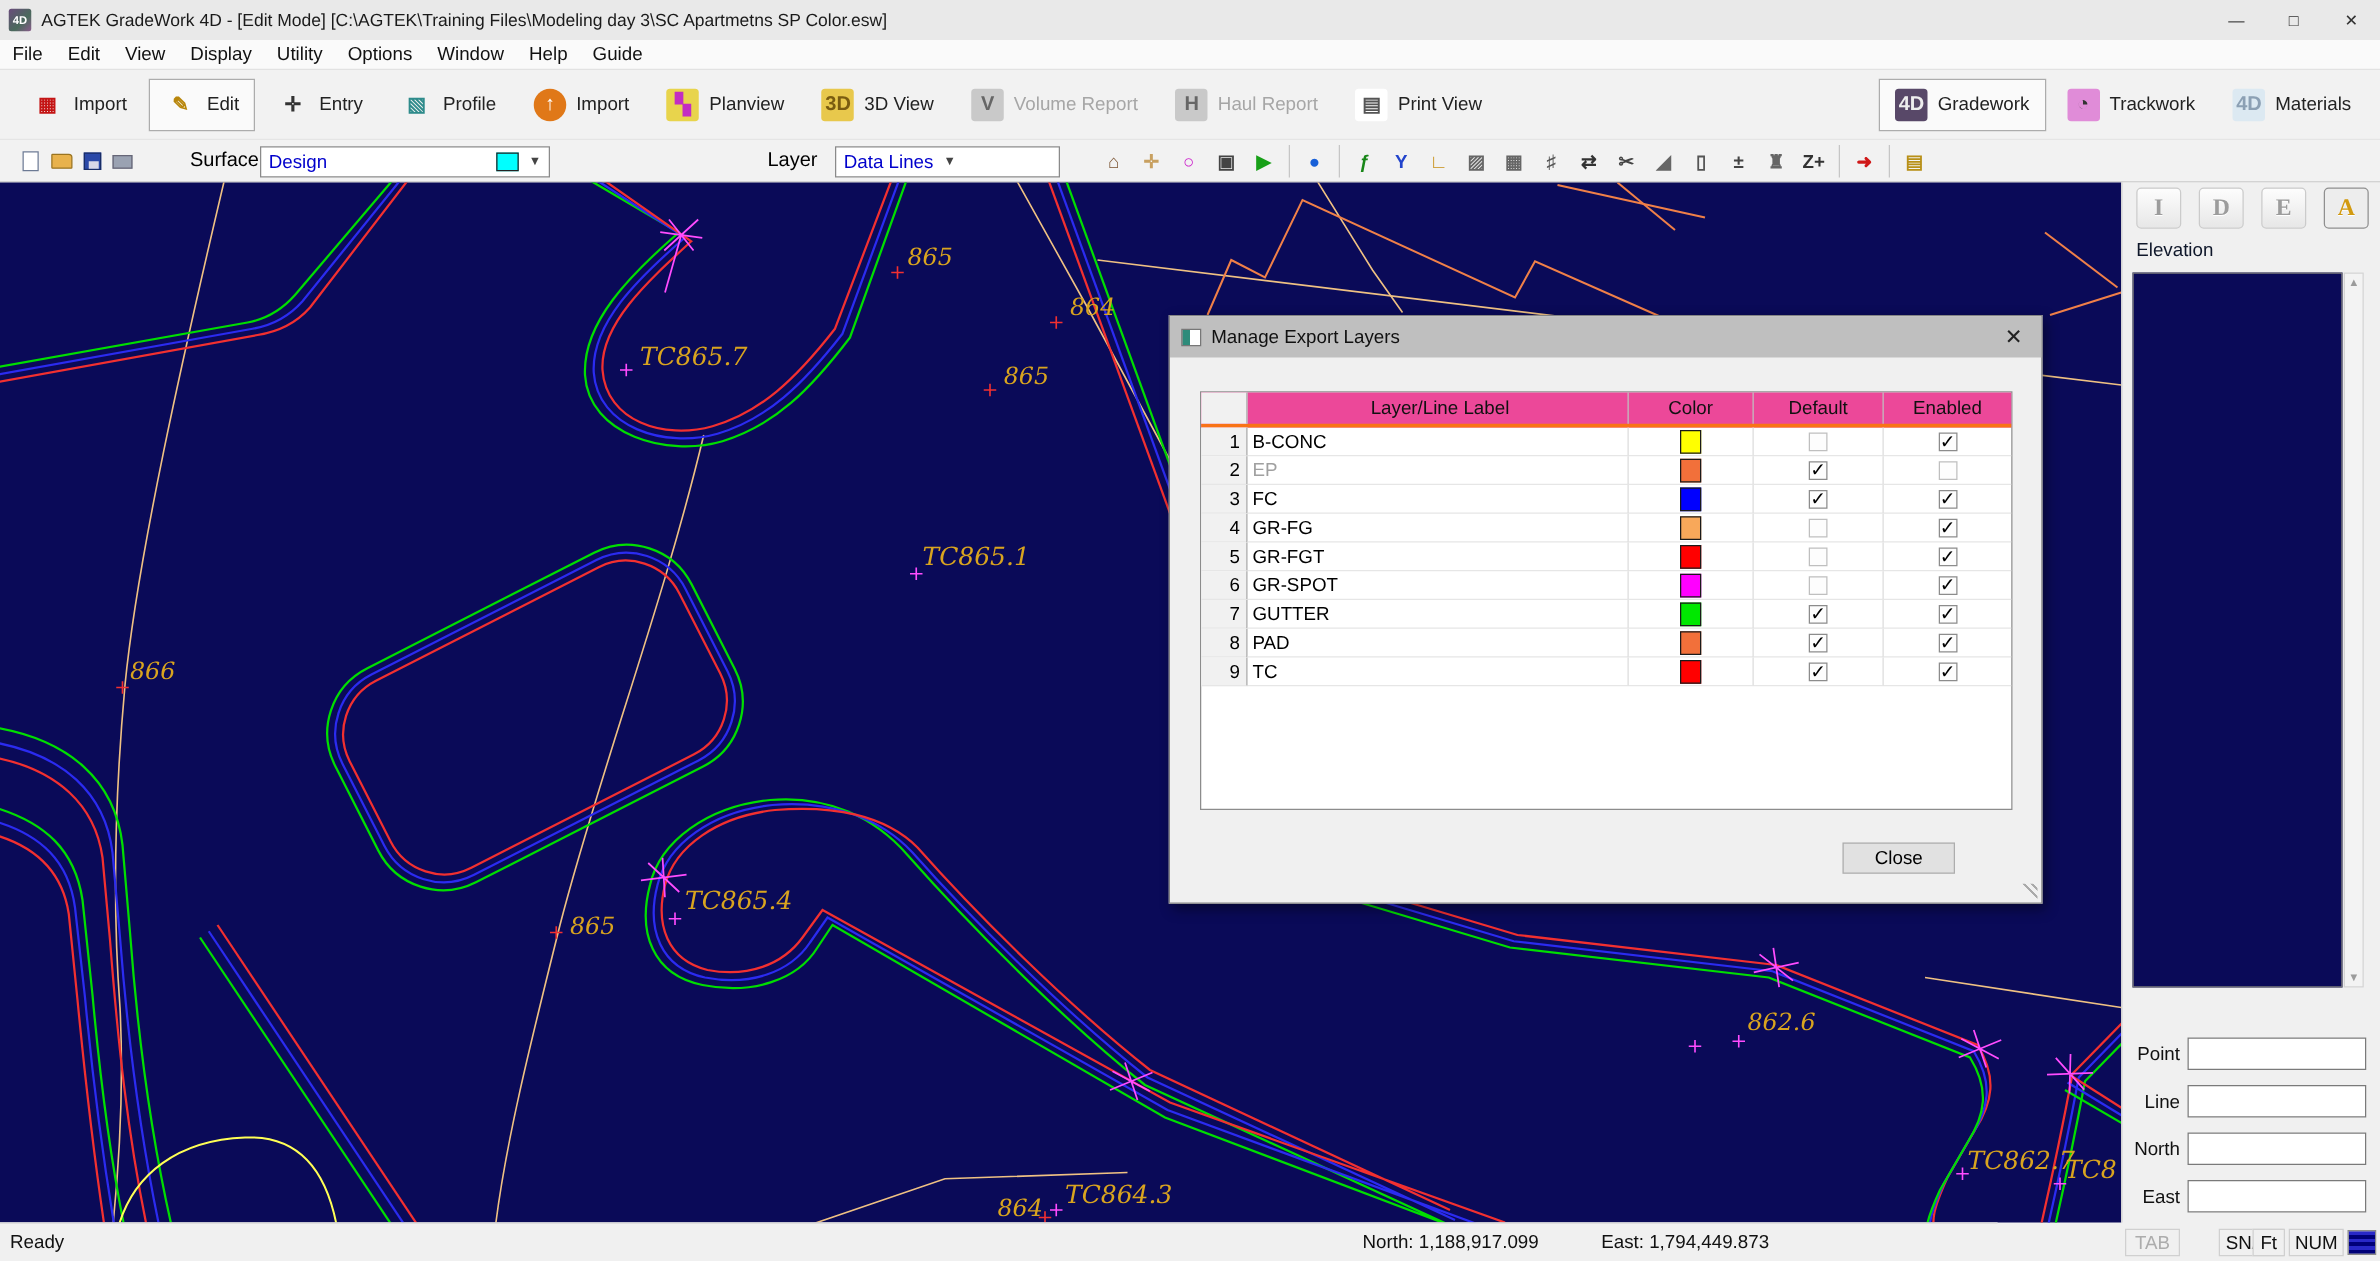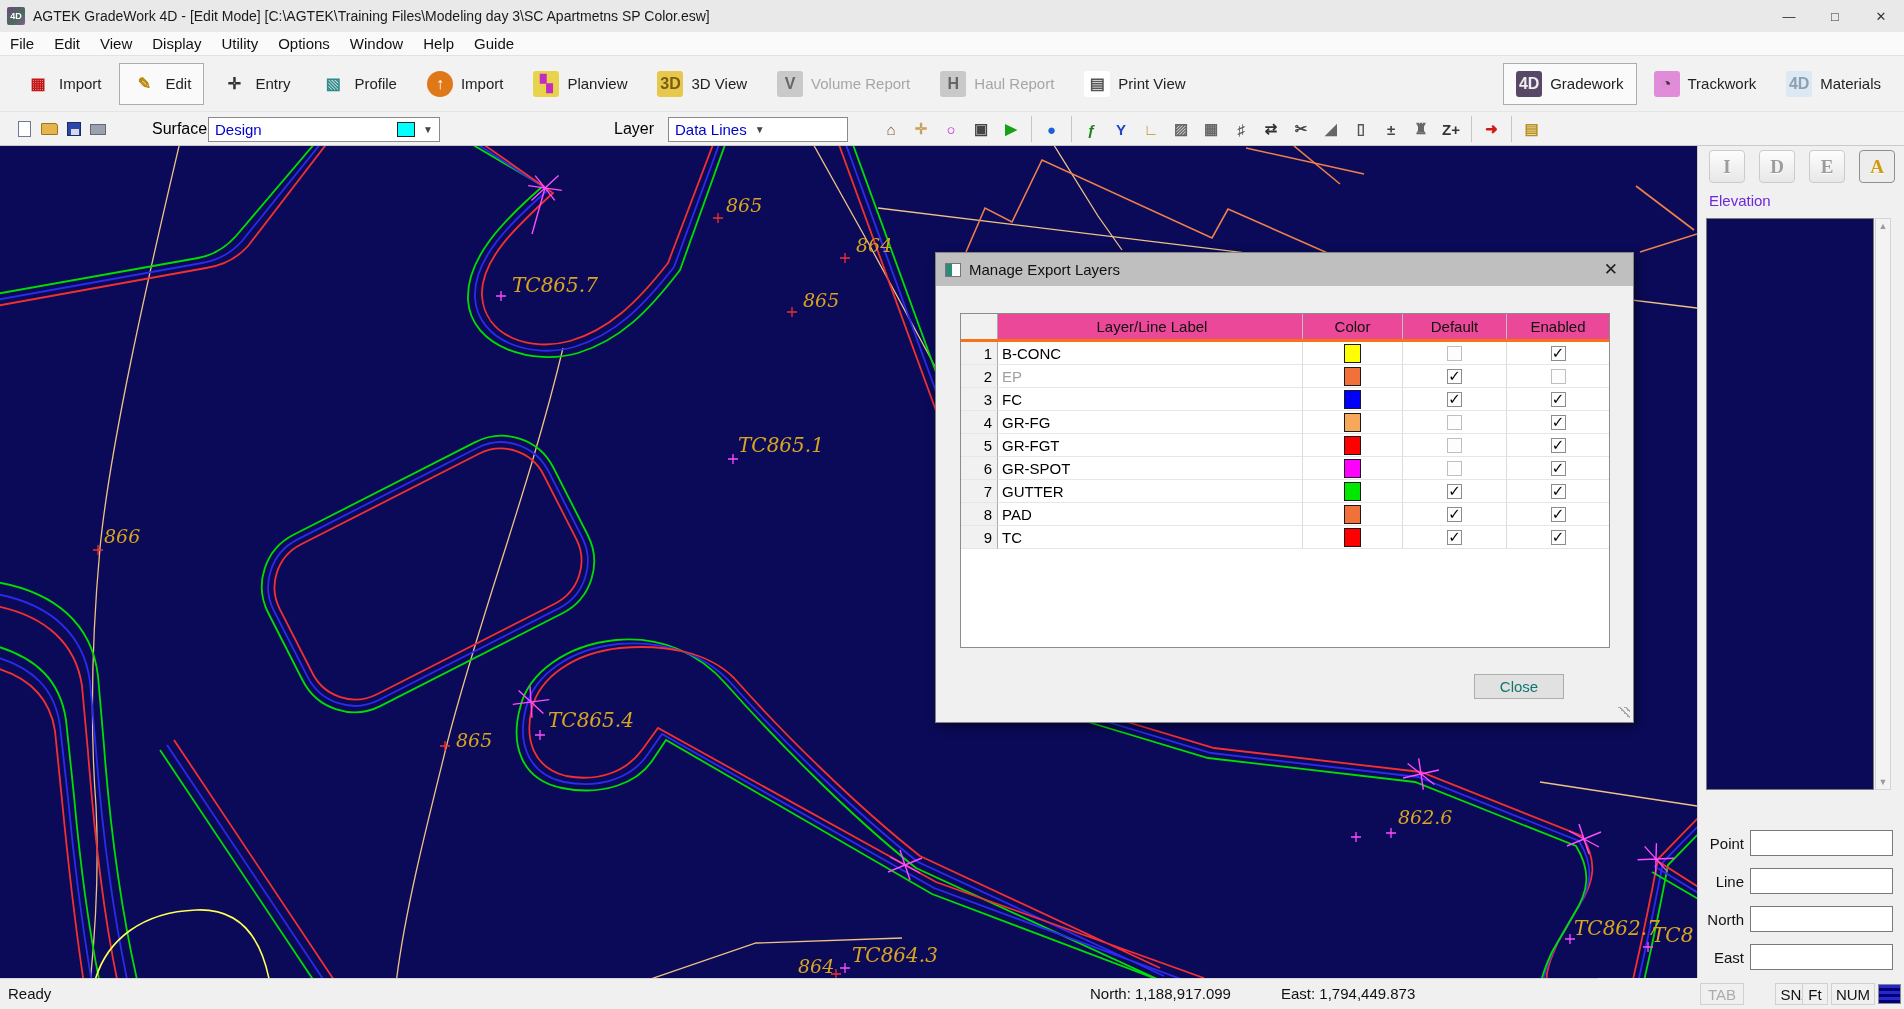--- a/index.html
+++ b/index.html
@@ -70,31 +70,31 @@
   .c:nth-child(2){width:305px;padding-left:4px;}
   .c:nth-child(3){width:100px;justify-content:center;}
   .c:nth-child(4){width:104px;justify-content:center;}
   .c:nth-child(5){width:102px;justify-content:center;border-right:none;}
   .lbl.dim{color:#A0A0A0;}
   .swatch{width:17px;height:19px;border:1px solid #1a1a1a;}
   .cb{width:15px;height:15px;background:#FDFDFD;border:1px solid #8C8C8C;
     font:bold 15px/12px "DejaVu Sans",sans-serif;color:#000;text-align:center;}
   .cb:empty{border-color:#BFBFBF;}
   .dlg-close-btn{position:absolute;left:538px;top:421px;width:90px;height:25px;background:#E1E1E1;
-    border:1px solid #ADADAD;font-size:15px;display:flex;align-items:center;justify-content:center;color:#0f766e;text-align:right;}
+    border:1px solid #ADADAD;font-size:15px;display:flex;align-items:center;justify-content:center;color:#000000;text-align:right;}
   .grip{position:absolute;right:3px;bottom:3px;width:12px;height:12px;
     background:
       linear-gradient(45deg,transparent 0 50%, #AAA 50% 60%, transparent 60% 75%, #AAA 75% 85%, transparent 85%);}
   
   .rpanel{position:absolute;left:1697px;top:146px;width:207px;height:832px;background:#F0F0F0;border-left:1px solid #CFCFCF;}
   .tabbtn{position:absolute;top:4px;width:36px;height:33px;border:1px solid #CBCBCB;border-radius:4px;
     background:linear-gradient(#FDFDFD,#E7E7E7);display:flex;align-items:center;justify-content:center;
     font:bold 19px "Liberation Serif",serif;color:#9C9C9C;text-shadow:0 1px 0 #fff;}
   .tabbtn.active{color:#D29A10;border-color:#8F8F8F;background:#EDEDED;}
-  .elev-label{position:absolute;left:11px;top:46px;font-size:15px;color:#6d28d9;}
+  .elev-label{position:absolute;left:11px;top:46px;font-size:15px;color:#0f172a;}
   .elev-list{position:absolute;left:8px;top:72px;width:168px;height:572px;background:#0A0A58;border:1px solid #7A7A7A;}
   .elev-scroll{position:absolute;left:177px;top:72px;width:16px;height:572px;background:#F3F3F3;border:1px solid #D4D4D4;
     display:flex;flex-direction:column;justify-content:space-between;align-items:center;color:#9B9B9B;font-size:9px;padding:2px 0;}
   .fieldrow{position:absolute;left:0;width:207px;height:26px;}
   .fieldrow .flabel{position:absolute;left:0;top:5px;width:46px;text-align:right;font-size:15px;color:#111;}
   .fieldrow .finput{position:absolute;left:52px;top:0;width:143px;height:26px;background:#fff;border:1px solid #7A7A7A;}
   
   .statusbar{position:absolute;left:0;top:978px;width:1598px;height:31px;background:#F0F0F0;
     border-top:1px solid #D8D8D8;font-size:15px;color:#111;}
   .st-abs{position:absolute;top:6px;}

